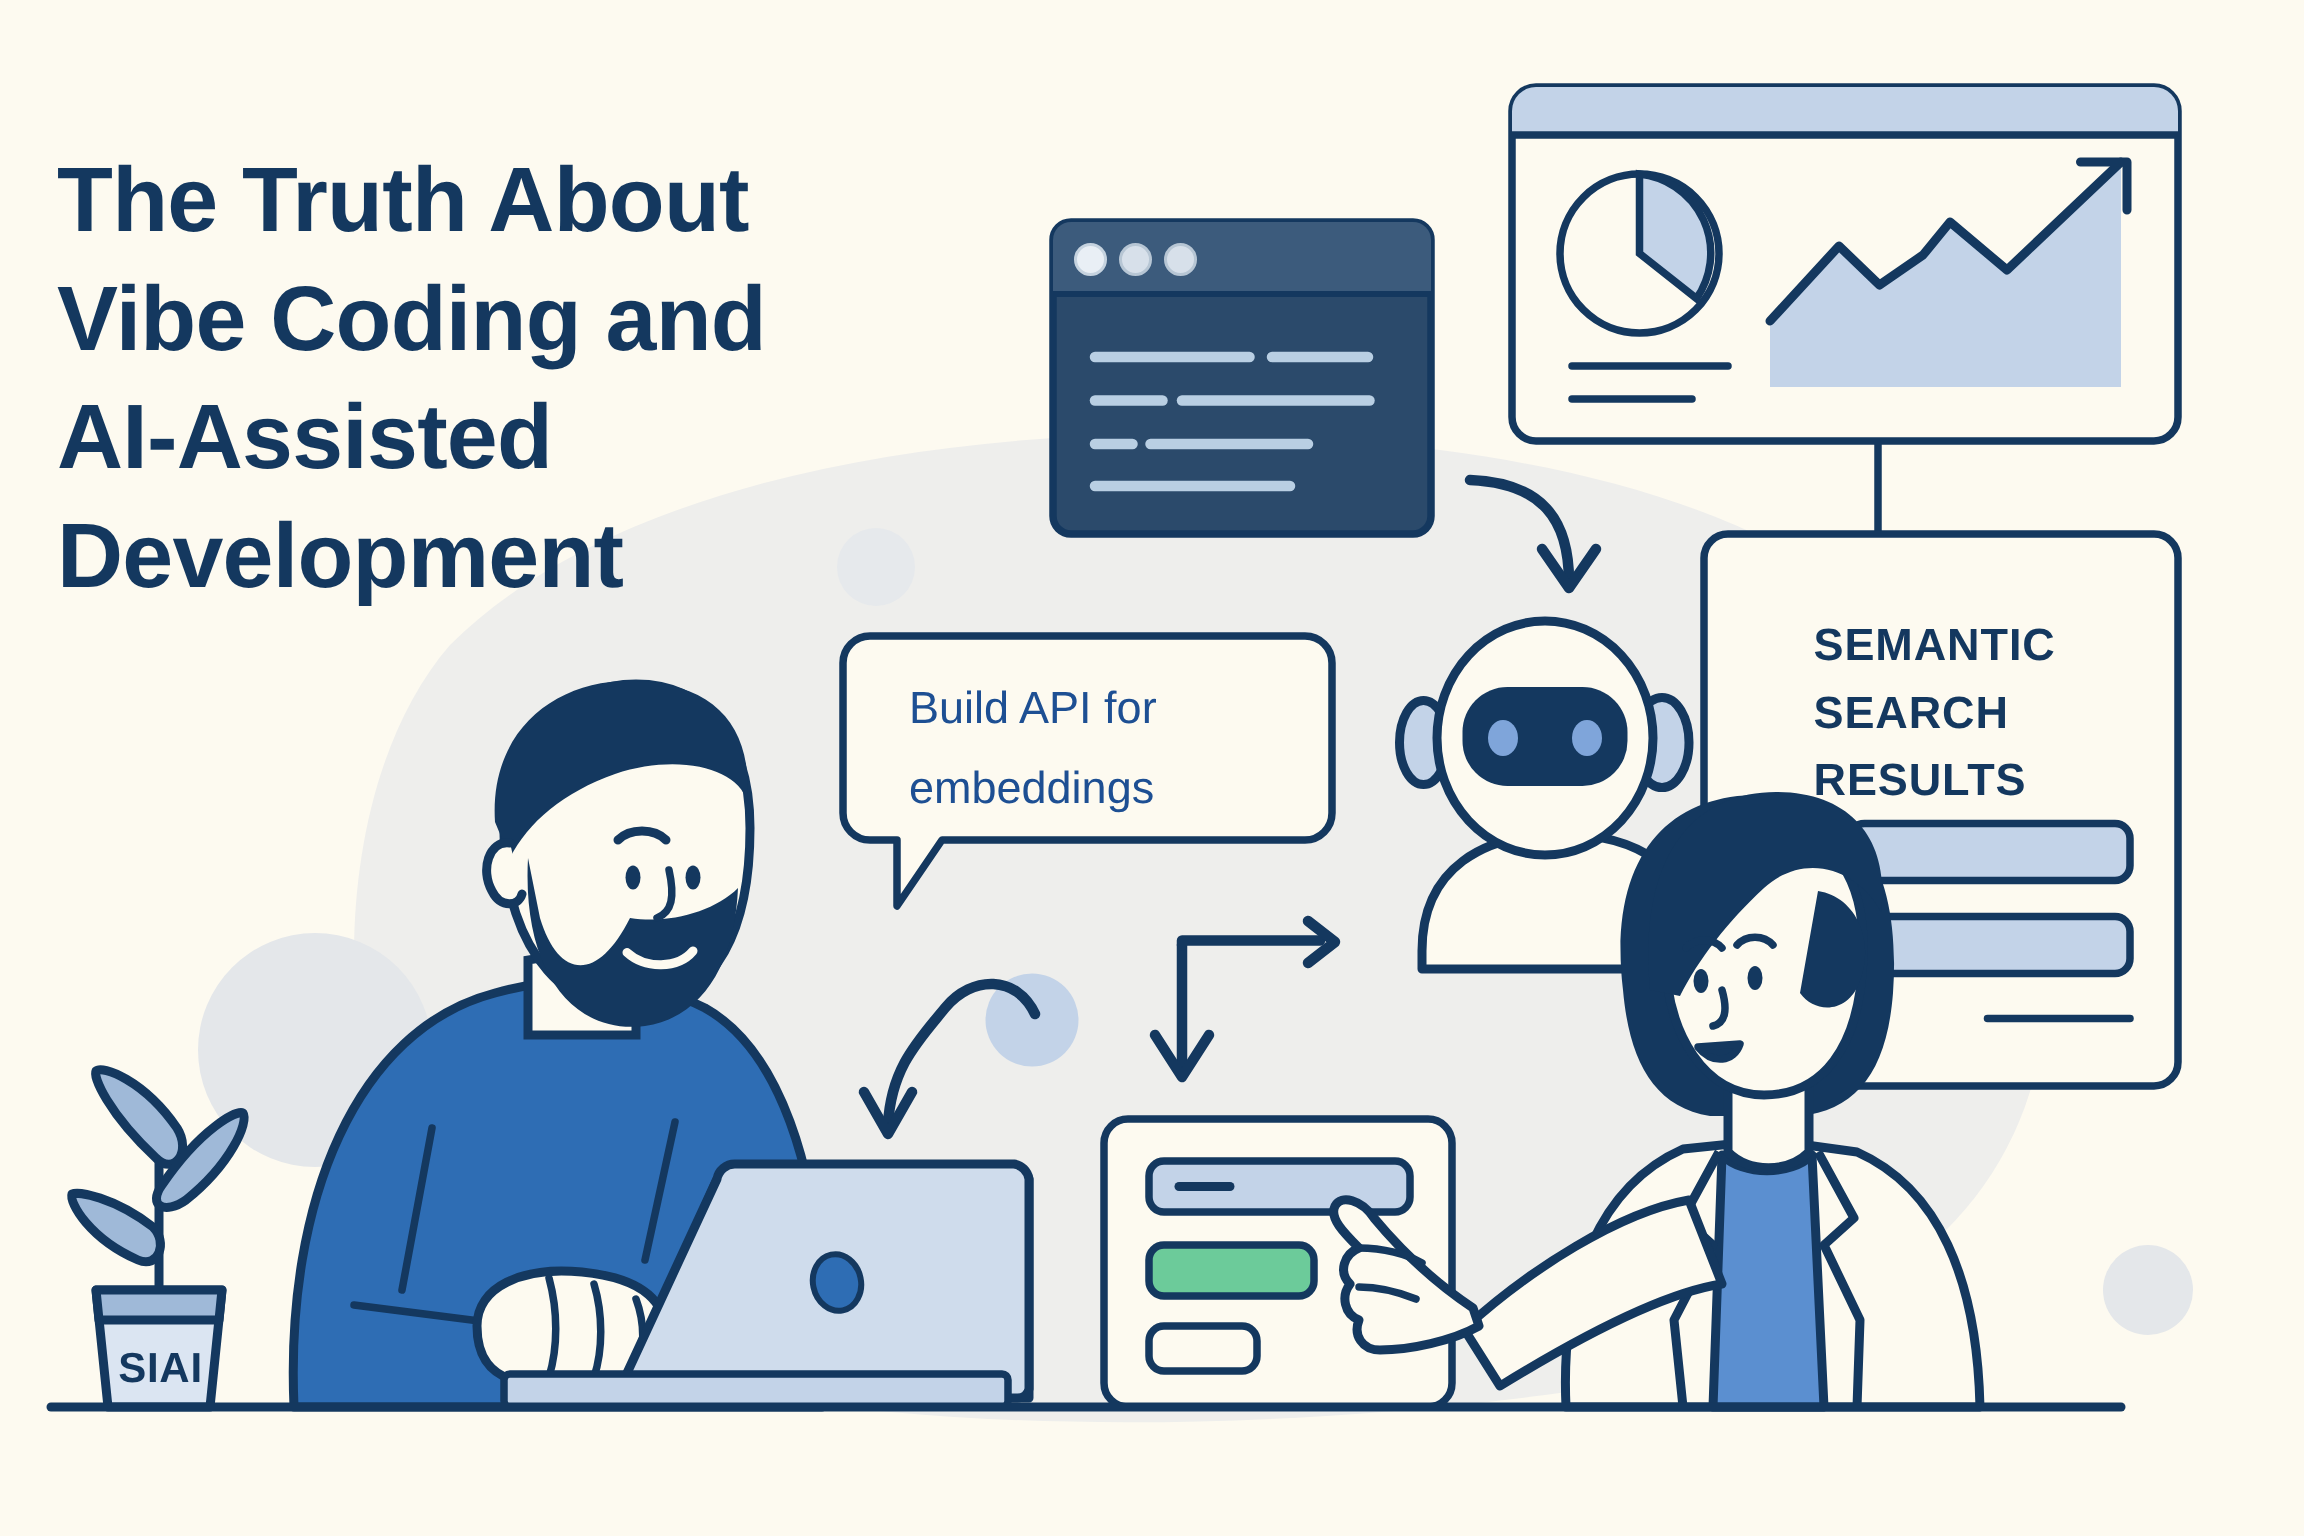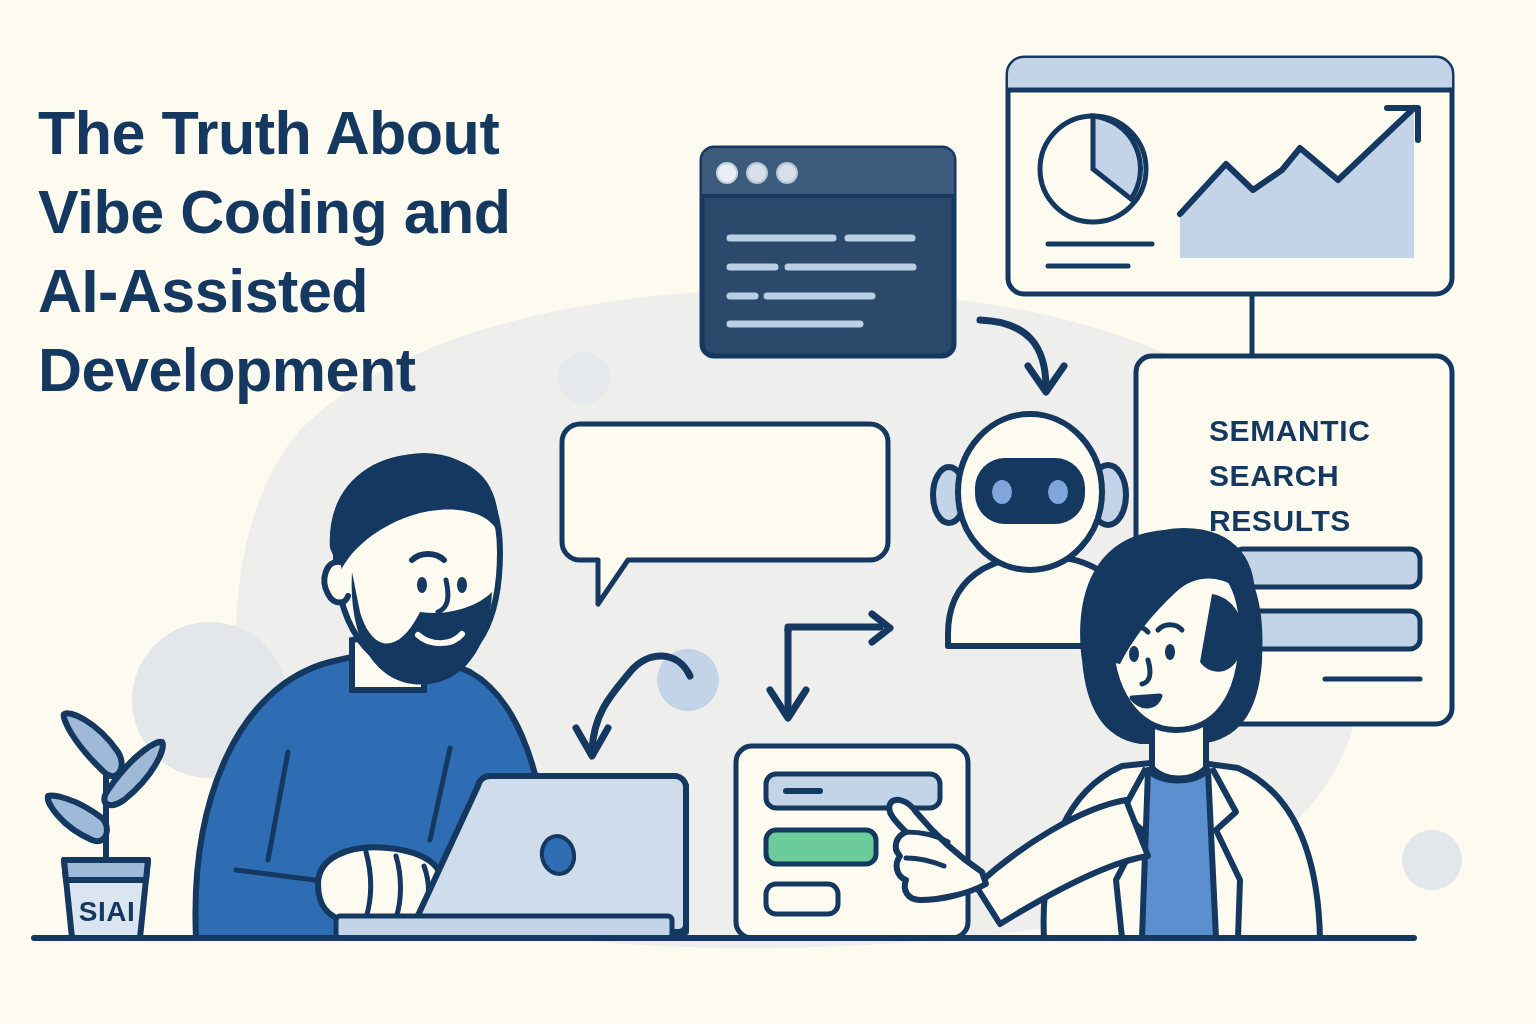--- a/index.html
+++ b/index.html
@@ -267,20 +267,22 @@
     </g>
 
     <line x1="34" y1="938" x2="1414" y2="938" stroke="#14385f" stroke-width="6" stroke-linecap="round"></line>
   </svg>
 
   <div class="txt" id="title">The Truth About
 Vibe Coding and
 AI-Assisted
 Development</div>
 
+  <div class="txt" id="bubble-text">Build API for
+embeddings</div>
 
   <div class="txt" id="panel-heading">SEMANTIC
 SEARCH
 RESULTS</div>
 
   <div class="txt" id="pot-label">SIAI</div>
 
 </div>
 
 </body></html>

